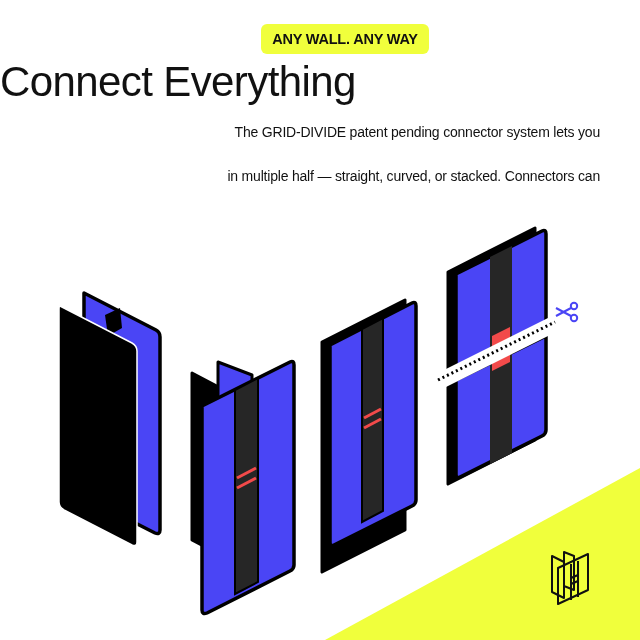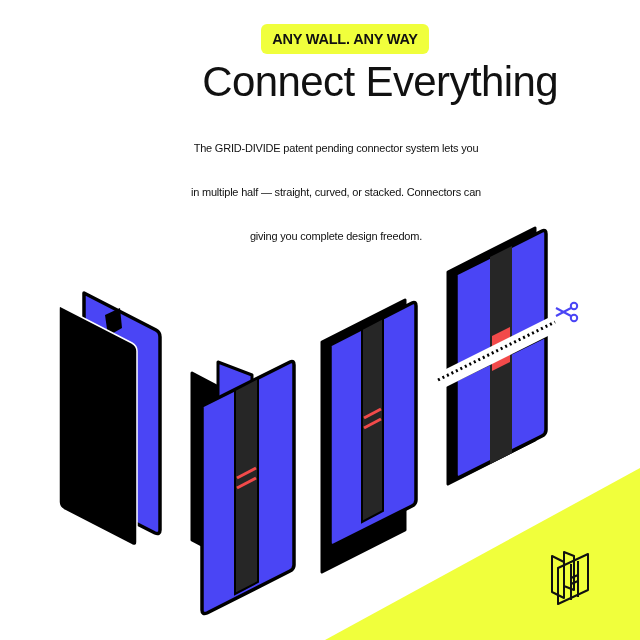--- a/index.html
+++ b/index.html
@@ -7,26 +7,26 @@
     width: 640px; height: 640px; overflow: hidden; position: relative;
     background: #ffffff; font-family: "Liberation Sans", sans-serif; color: #111;
   }
   .yellow-band { position: absolute; left: 0; top: 0; width: 640px; height: 640px; }
   .tag {
     position: absolute; left: 218px; top: 24px; width: 168px; height: 30px;
     background: #f0ff3c; border-radius: 6px; display: flex; align-items: center; justify-content: center;
     font-weight: bold; font-size: 14.5px; letter-spacing: -0.2px; color: #111; margin-left: 43px;
   }
   .title {
-    position: absolute; left: 0; top: 58px; width: 552px; text-align: right;
-    font-size: 42px; font-weight: normal; letter-spacing: -0.6px; color: #111; margin: 0; padding-left: 6px;
+    position: absolute; left: 0; top: 58px; width: 552px; text-align: left;
+    font-size: 42px; font-weight: normal; letter-spacing: -0.6px; color: #111; margin: 0;
   }
   .desc {
-    position: absolute; left: 40px; top: 121px; width: 560px; text-align: center;
-    font-size: 11px; line-height: 22px; color: #111; margin: 16px; letter-spacing: -0.2px;
+    position: absolute; left: 40px; top: 121px; width: 560px; text-align: right;
+    font-size: 14px; line-height: 22px; color: #111; margin: 0; letter-spacing: -0.2px;
   }
   .illus { position: absolute; left: 0; top: 0; width: 640px; height: 640px; }
   .logo { position: absolute; left: 550px; top: 550px; width: 48px; height: 56px; }
 </style>
 </head>
 <body>
 
 <svg class="yellow-band" viewBox="0 0 640 640">
   <polygon points="325,640 640,468 640,640" fill="#f0ff3c"></polygon>
 </svg>
@@ -35,21 +35,20 @@
   <span>ANY WALL. ANY WAY</span>
 </div>
 
 <h1 class="title">Connect Everything</h1>
 
 <p class="desc">
   <span>The GRID-DIVIDE patent pending connector system lets you</span><br>
   <br>
   <span>in multiple half — straight, curved, or stacked. Connectors can</span><br>
   <br>
-  <span>giving you complete design freedom.</span>
 </p>
 
 <svg class="illus" viewBox="0 0 640 640">
 
   <g>
 
     <path d="M84,293 L156,330 Q160,332 160,337 L160,530 Q160,535 155,533 L90,500 Q84,497 84,492 Z" fill="#4a45f5" stroke="#000" stroke-width="3.5" stroke-linejoin="round"></path>
 
     <polygon points="105,315 120,308 122,328 108,336" fill="#000"></polygon>
 

